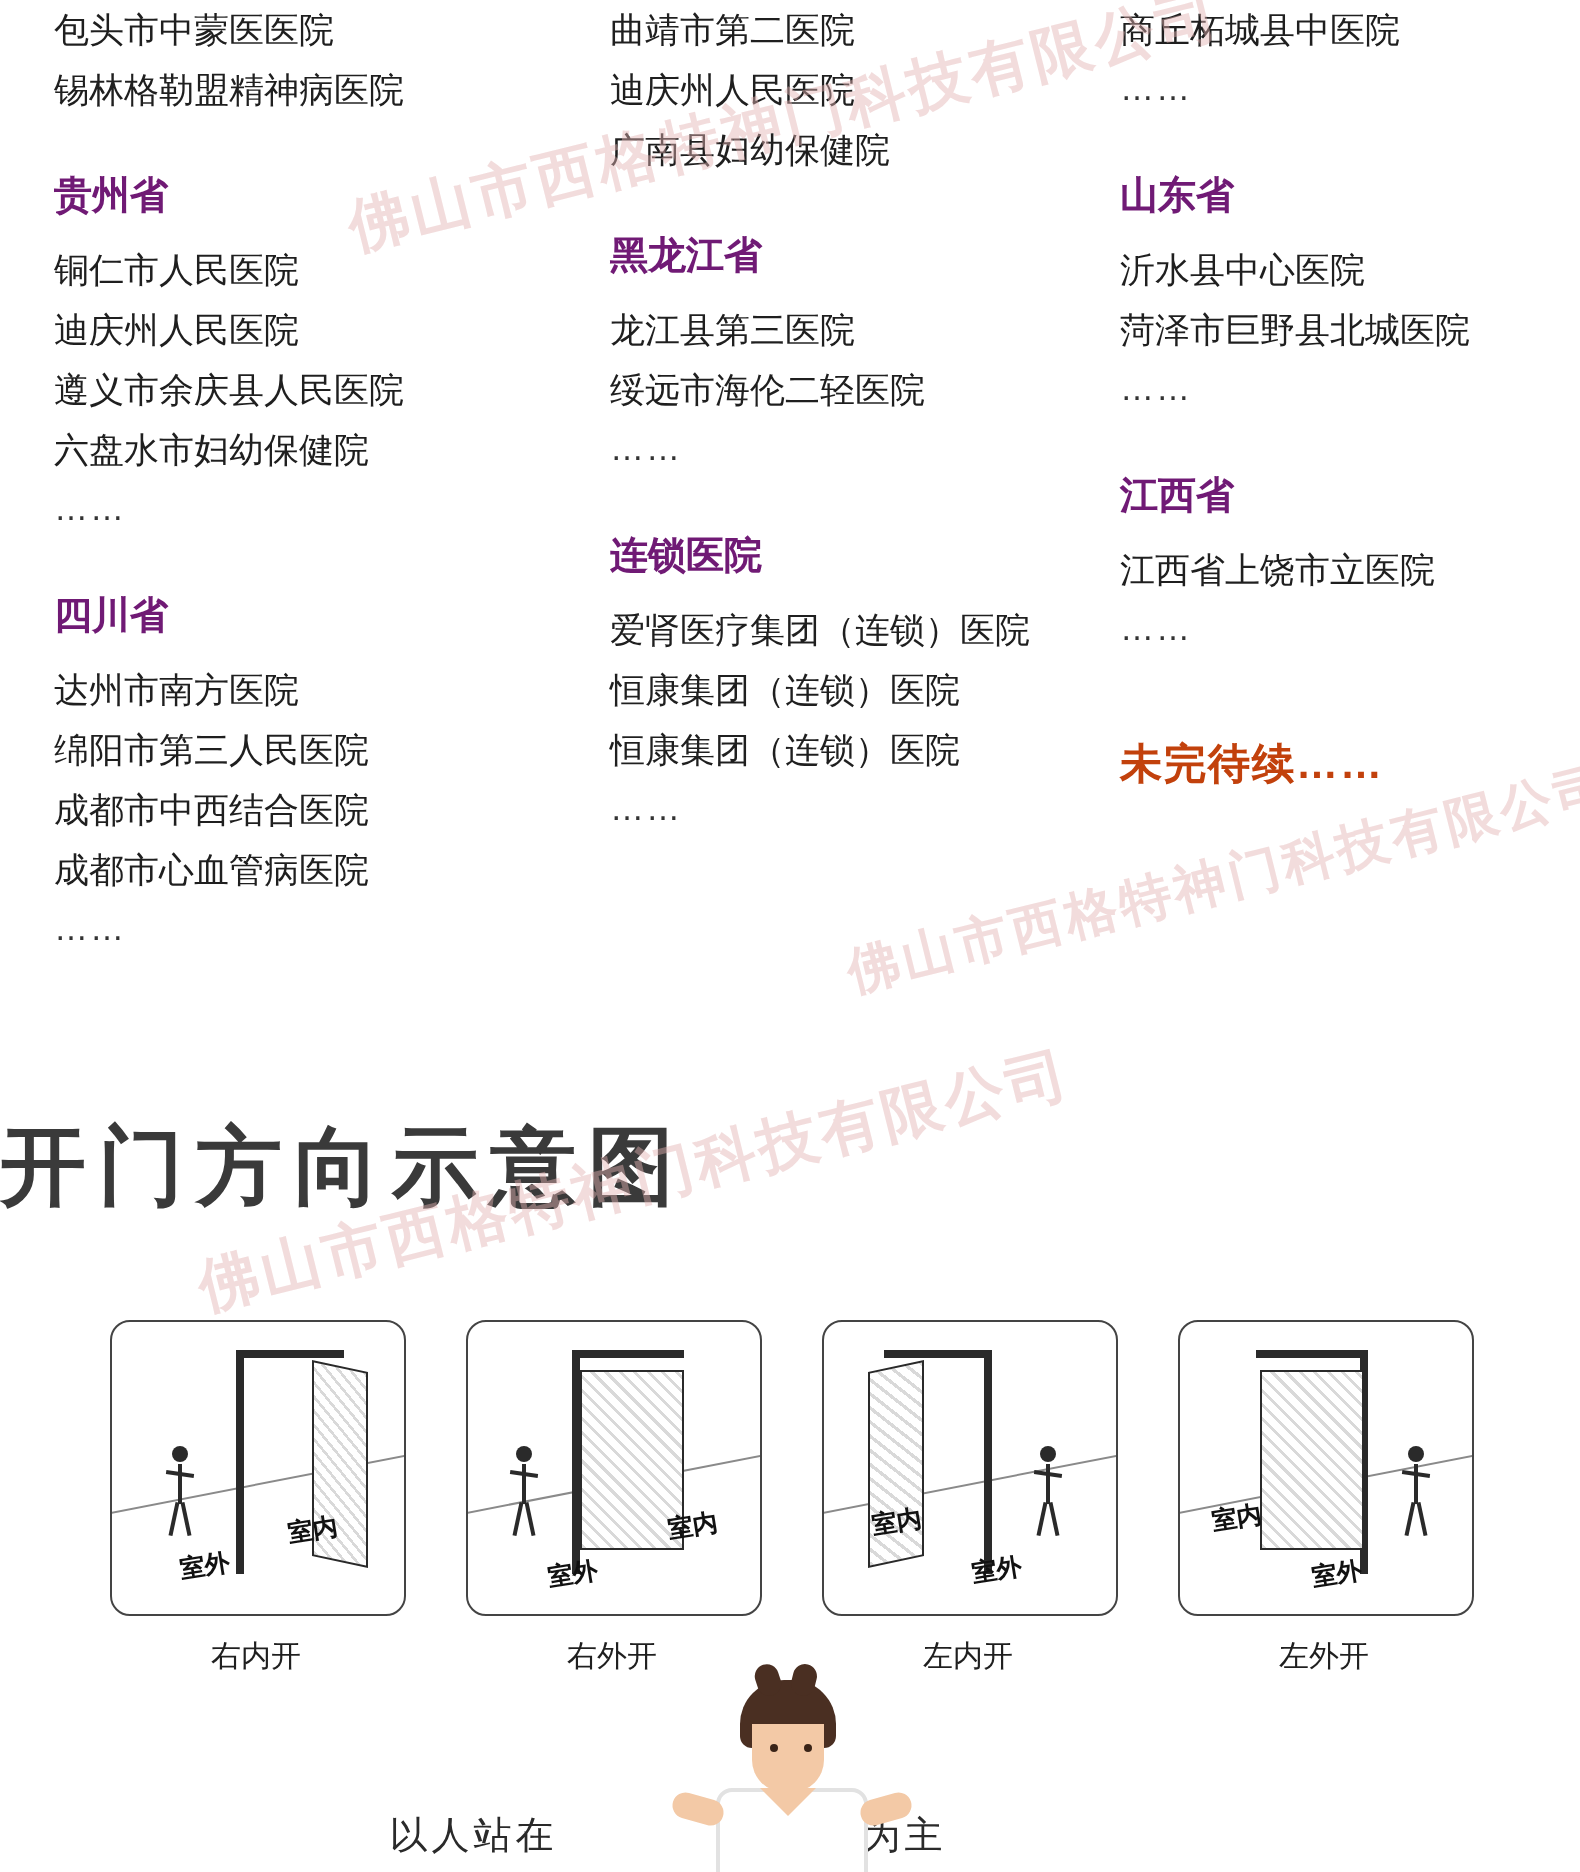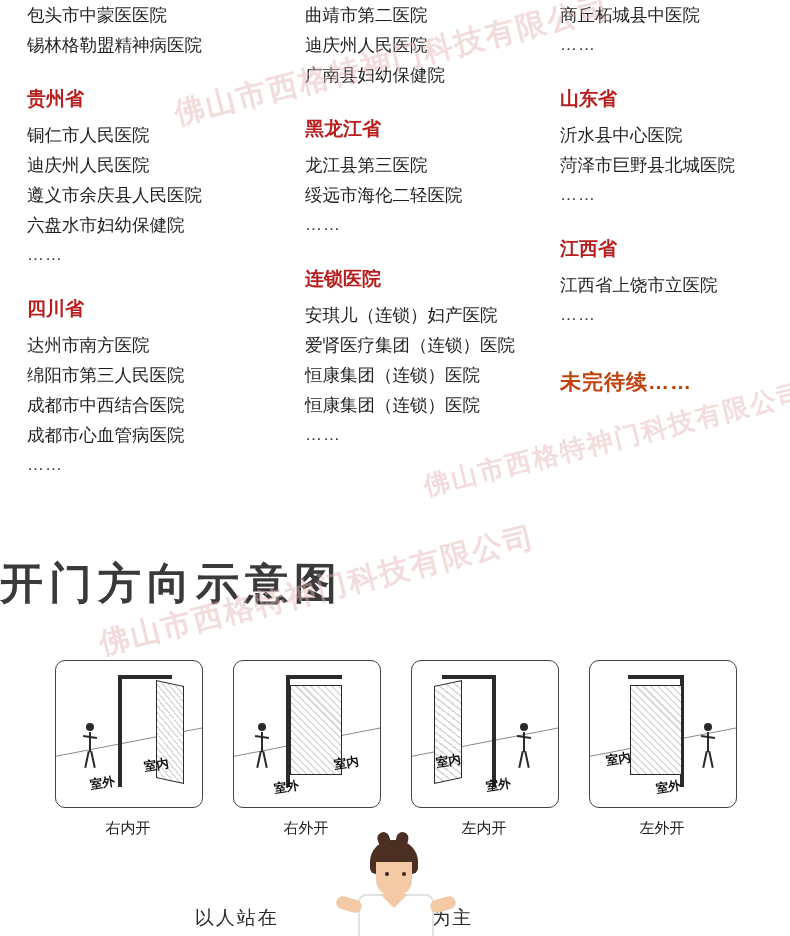--- a/index.html
+++ b/index.html
@@ -50,21 +50,21 @@
     z-index: 2;
   }
   .col {
     box-sizing: border-box;
   }
   .col-1 { width: 290px; padding-left: 27px; }
   .col-2 { width: 270px; padding-left: 15px; }
   .col-3 { width: 230px; padding-left: 0px; }
 
   .province {
-    color: #b91c1c;
+    color: #701a75;
     font-size: 19px;
     font-weight: bold;
     margin-top: 26px;
     margin-bottom: 8px;
     line-height: 26px;
   }
   .hosp {
     font-size: 17.5px;
     line-height: 30px;
     color: #1f1f1f;
@@ -356,21 +356,20 @@
 
     <div>
       <div class="province">黑龙江省</div>
       <div class="hosp">龙江县第三医院</div>
       <div class="hosp">绥远市海伦二轻医院</div>
       <div class="ellip">……</div>
     </div>
 
     <div>
       <div class="province">连锁医院</div>
-      <div class="hosp">安琪儿（连锁）妇产医院</div>
       <div class="hosp">爱肾医疗集团（连锁）医院</div>
       <div class="hosp">恒康集团（连锁）医院</div>
       <div class="hosp">恒康集团（连锁）医院</div>
       <div class="ellip">……</div>
     </div>
   </div>
 
   <div class="col col-3">
     <div>
       <div class="hosp">商丘柘城县中医院</div>

